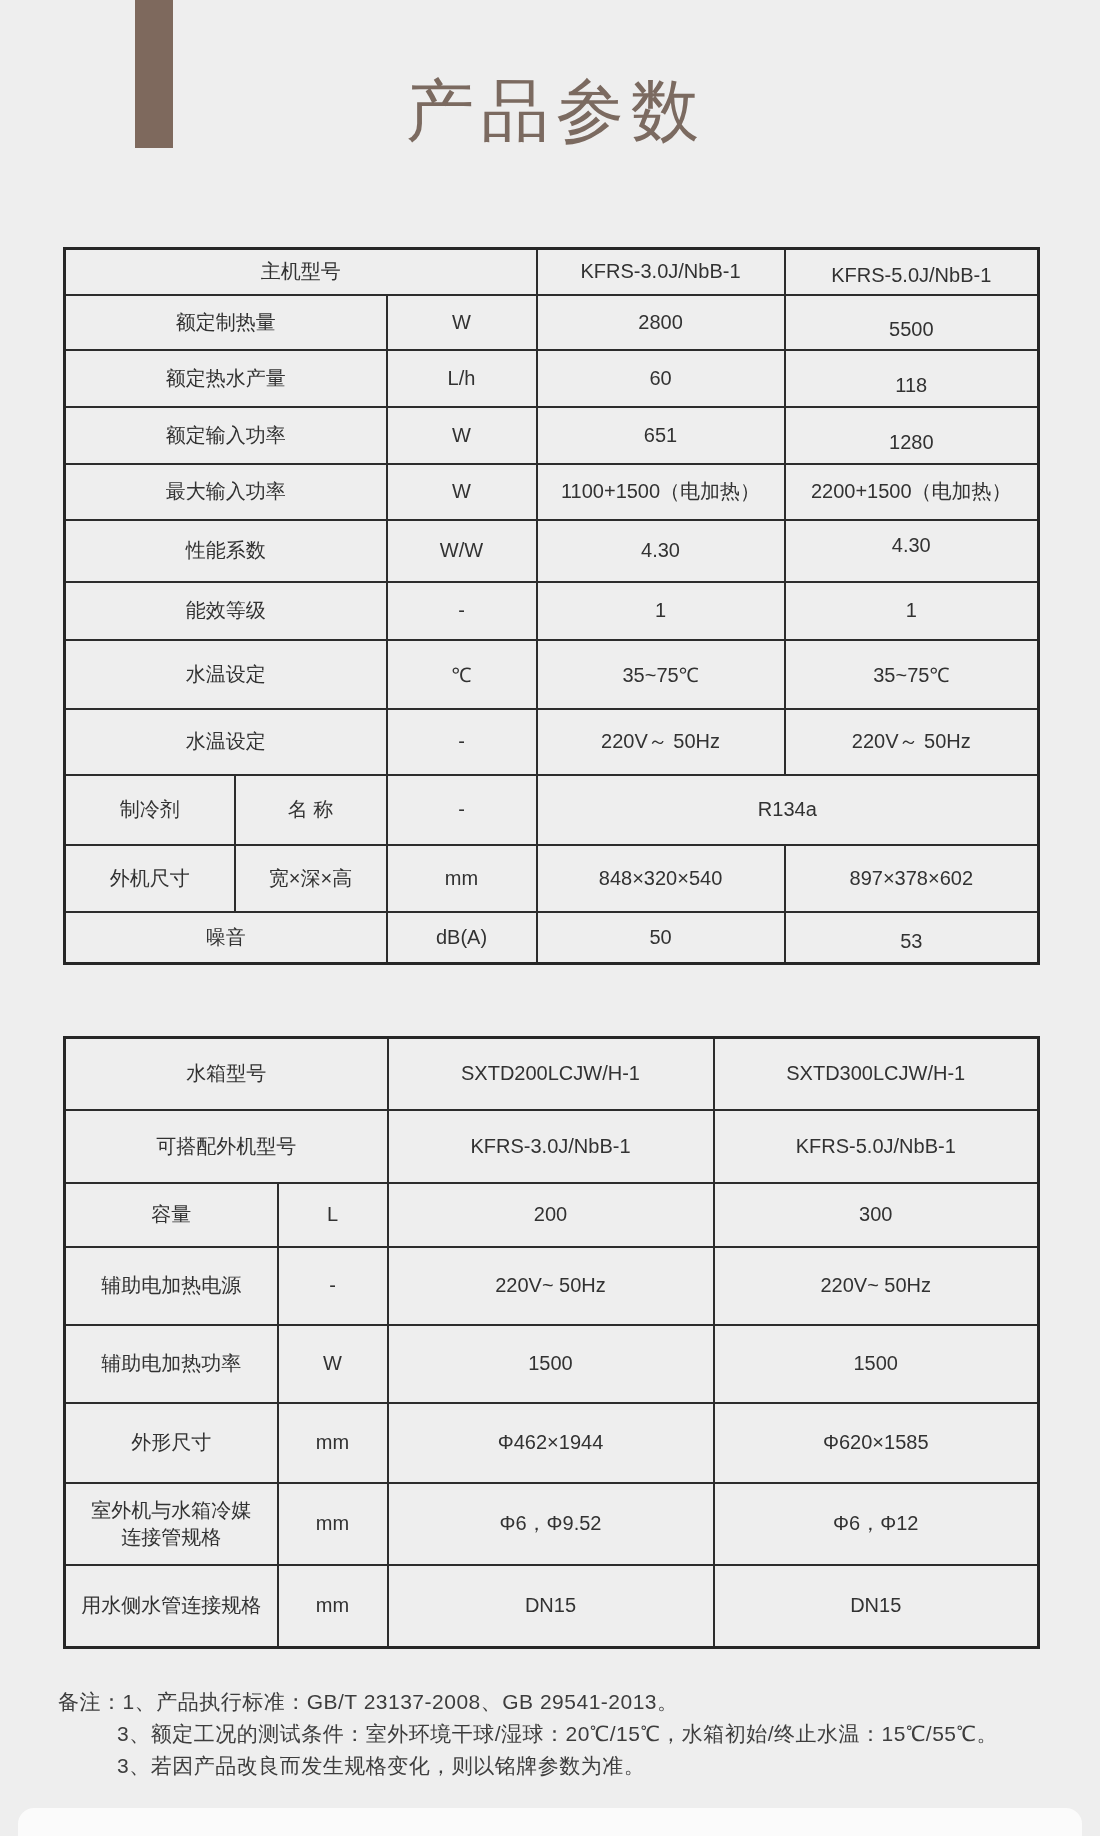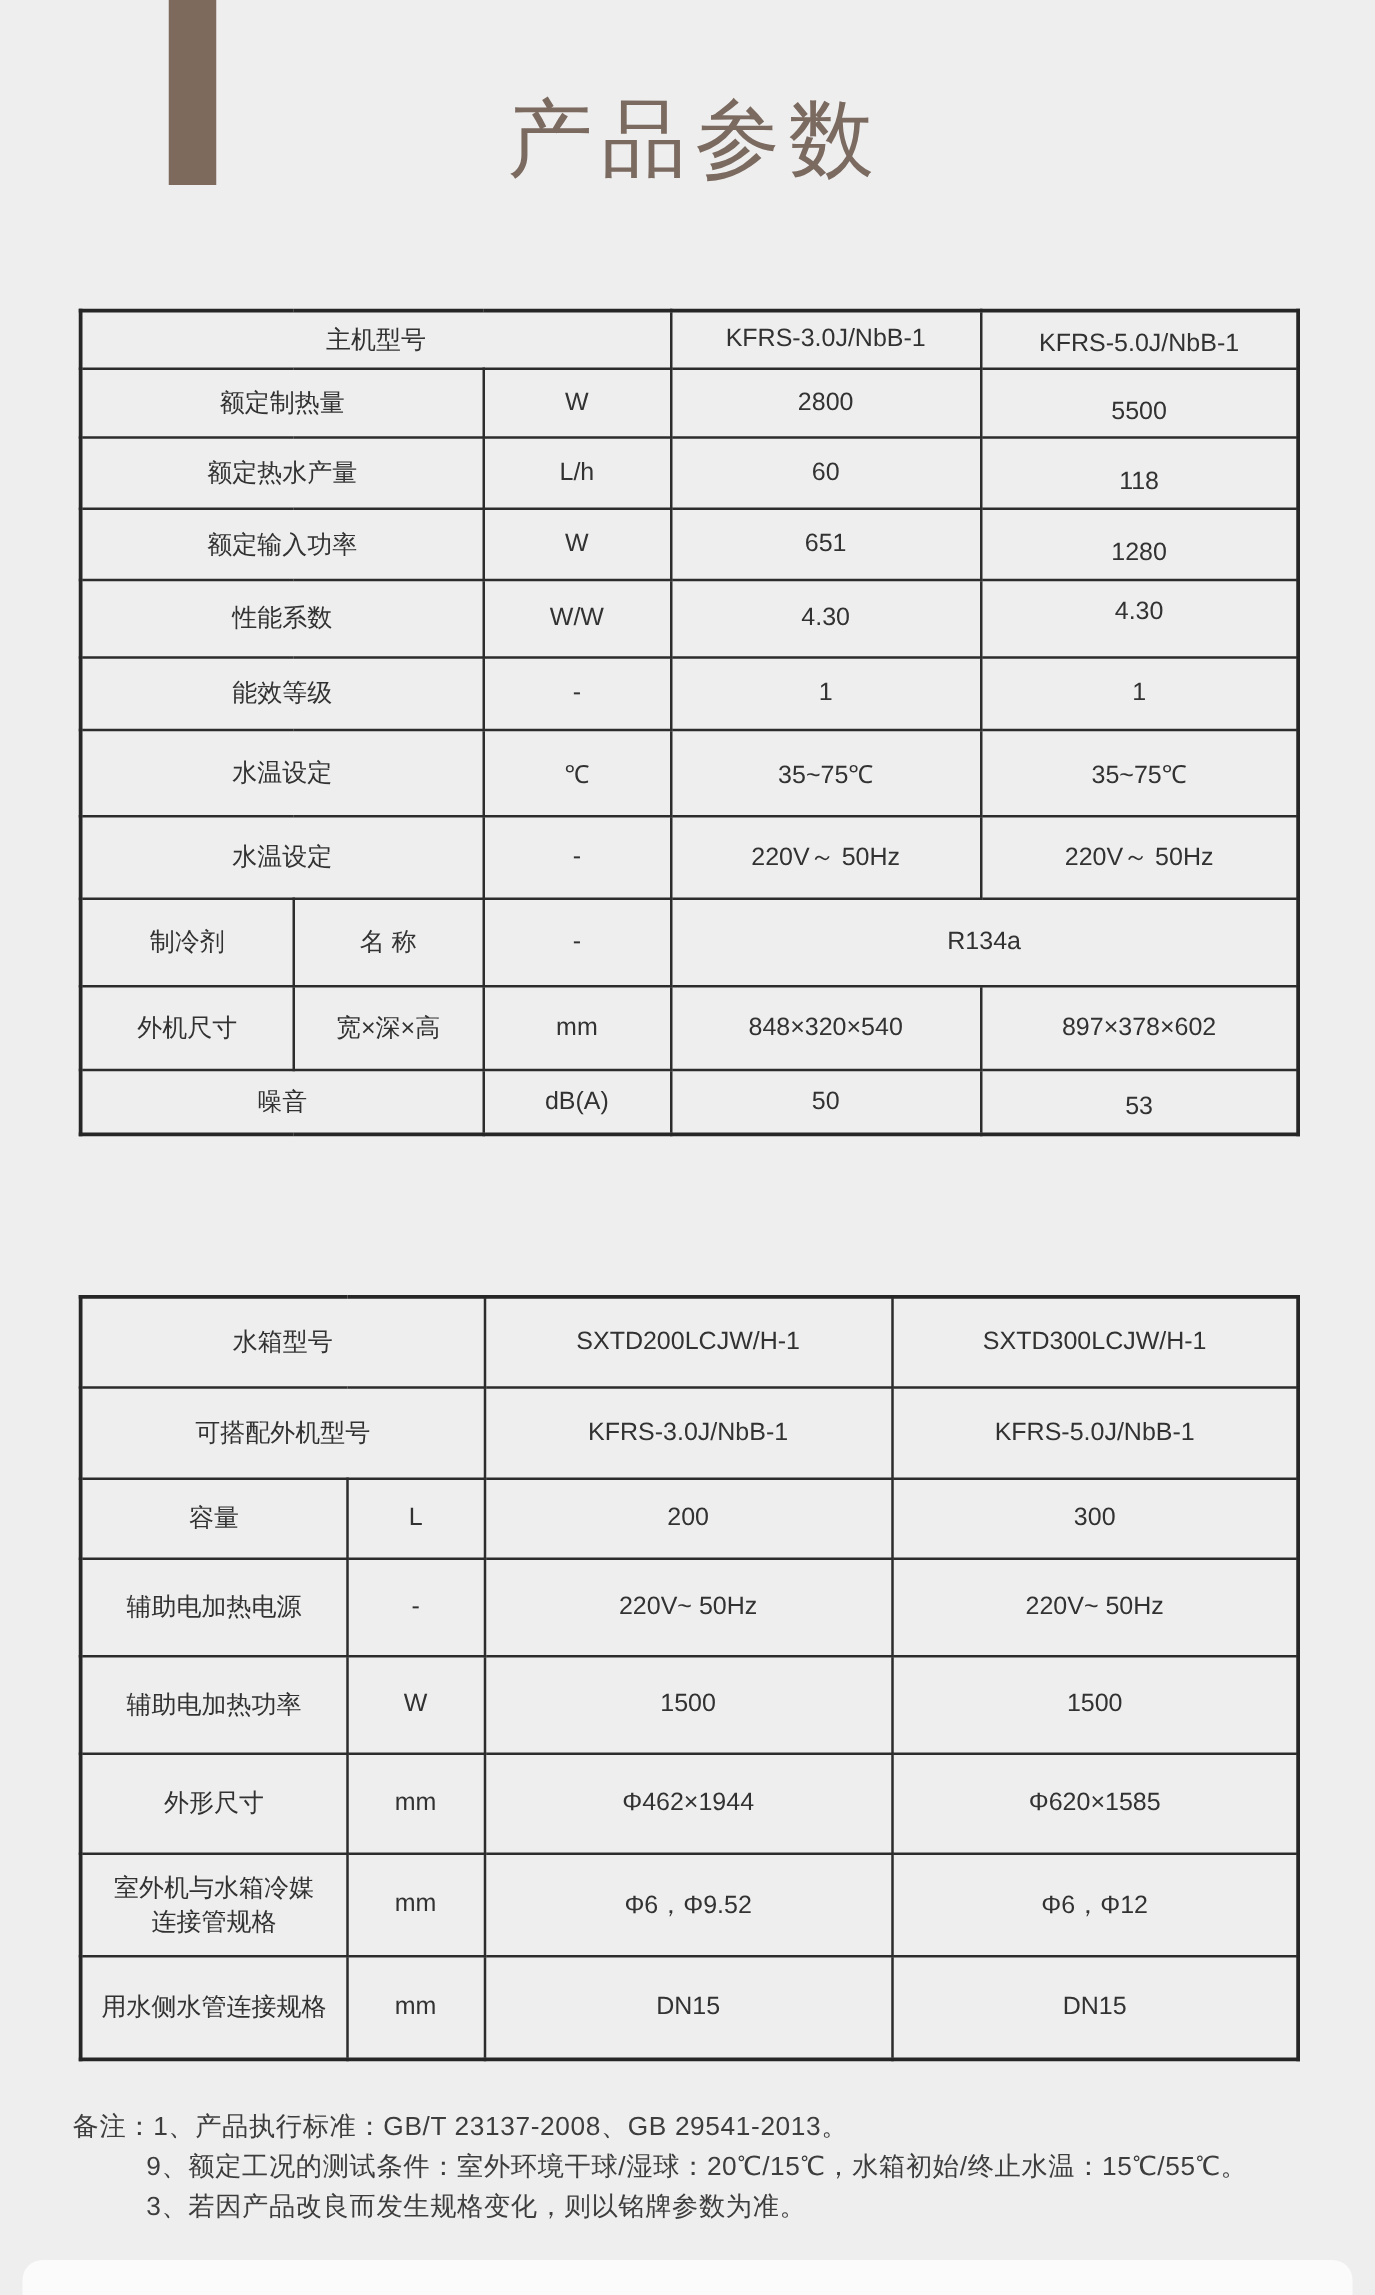--- a/index.html
+++ b/index.html
@@ -108,20 +108,26 @@
       <td>L/h</td>
       <td>60</td>
       <td class="dn7">118</td>
     </tr>
     <tr style="height:57px">
       <td colspan="2">额定输入功率</td>
       <td>W</td>
       <td>651</td>
       <td class="dn7">1280</td>
     </tr>
+    <tr style="height:56px">
+      <td colspan="2">最大输入功率</td>
+      <td>W</td>
+      <td>1100+1500（电加热）</td>
+      <td>2200+1500（电加热）</td>
+    </tr>
     <tr style="height:62px">
       <td colspan="2">性能系数</td>
       <td>W/W</td>
       <td>4.30</td>
       <td class="up5">4.30</td>
     </tr>
     <tr style="height:58px">
       <td colspan="2">能效等级</td>
       <td>-</td>
       <td>1</td>
@@ -217,21 +223,21 @@
       <td>DN15</td>
     </tr>
   </tbody>
     </table>
 
   <div class="notes">
     <div class="line">
       <span class="prefix">备注：</span><span>1、产品执行标准：GB/T 23137-2008、GB 29541-2013。</span>
     </div>
     <div class="line indent">
-      <span>9、额定工况的测试条件：室外环境干球/湿球：20℃/15℃，水箱初始/终止水温：15℃/55℃。</span>
+      <span>3、额定工况的测试条件：室外环境干球/湿球：20℃/15℃，水箱初始/终止水温：15℃/55℃。</span>
     </div>
     <div class="line indent">
       <span>3、若因产品改良而发生规格变化，则以铭牌参数为准。</span>
     </div>
   </div>
 
   <div class="bottom-strip"></div>
 
 </div>
 

